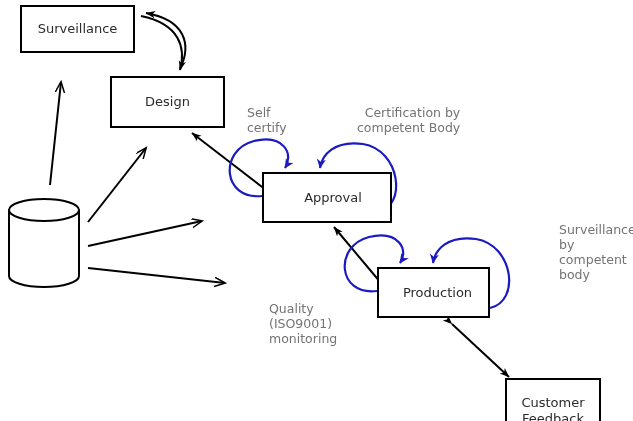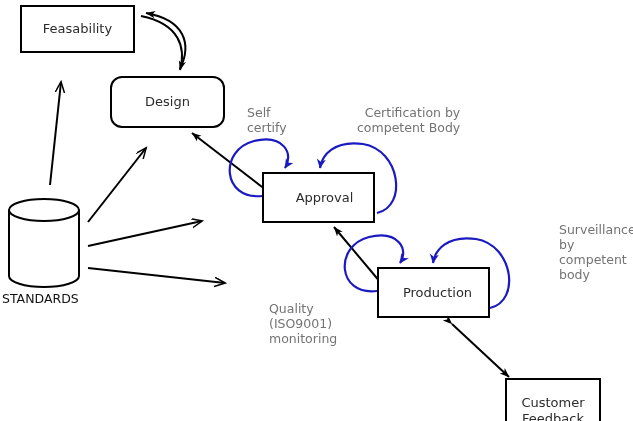--- a/index.html
+++ b/index.html
@@ -105,31 +105,30 @@
     <path d="M 377 291 C 337 296 334 246 369 237 C 399 230 409 250 400 263" fill="none" stroke="#1a1ac0" stroke-width="2.2" marker-end="url(#ah-blue)"></path>
 
     <path d="M 490 308 C 521 301 513 245 476 239 C 447 235 435 250 433 263" fill="none" stroke="#1a1ac0" stroke-width="2.2" marker-end="url(#ah-blue)"></path>
   </svg>
 
   <svg class="datastore" style="left:4px; top:196px;" width="80" height="96" viewBox="0 0 80 96" xmlns="http://www.w3.org/2000/svg">
     <ellipse cx="40" cy="14" rx="35" ry="11" fill="#ffffff" stroke="#000000" stroke-width="2"></ellipse>
     <path d="M 5 14 L 5 80 M 75 14 L 75 80" fill="none" stroke="#000000" stroke-width="2"></path>
     <path d="M 5 80 A 35 11 0 0 0 75 80" fill="none" stroke="#000000" stroke-width="2"></path>
   </svg>
-  <div class="store-label" style="left:2px; top:291px;">STANDARDS</div>
 
   <div class="node-box" style="left:20px; top:5px; width:115px; height:48px;">
-    <span class="node-label">Feasability</span>
+    <span class="node-label">Surveillance</span>
   </div>
 
-  <div class="node-box" style="left:110px; top:76px; width:115px; height:52px;border-radius:12px;">
+  <div class="node-box" style="left:110px; top:76px; width:115px; height:52px;">
     <span class="node-label">Design</span>
   </div>
 
-  <div class="node-box" style="left:262px; top:172px; width:113px; height:51px;padding-left:12px;">
+  <div class="node-box" style="left:262px; top:172px; width:130px; height:51px;padding-left:12px;">
     <span class="node-label">Approval</span>
   </div>
 
   <div class="node-box" style="left:377px; top:267px; width:113px; height:51px;padding-left:8px;">
     <span class="node-label">Production</span>
   </div>
 
   <div class="node-box" style="left:505px; top:378px; width:96px; height:51px;align-items:flex-end;">
     <span class="node-label">Customer
 Feedback</span>

